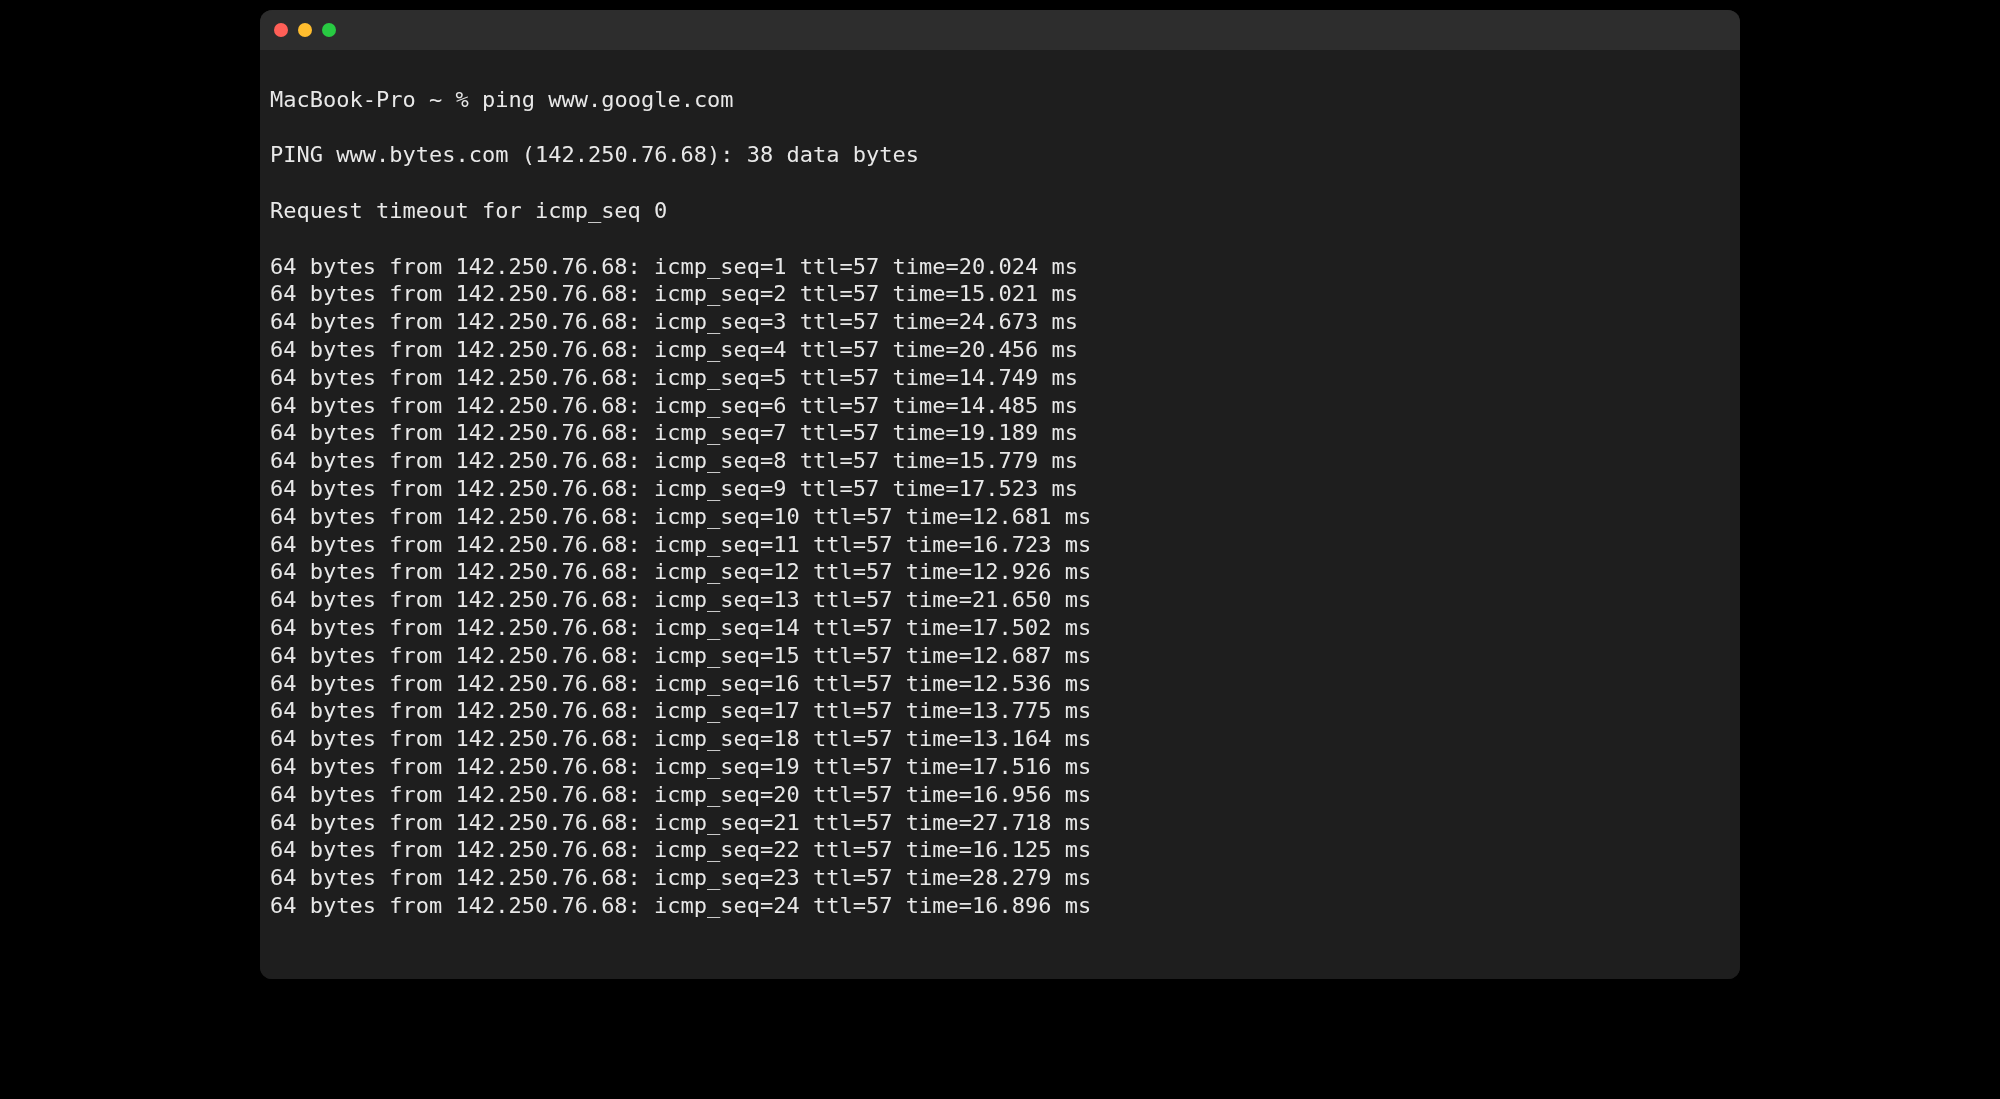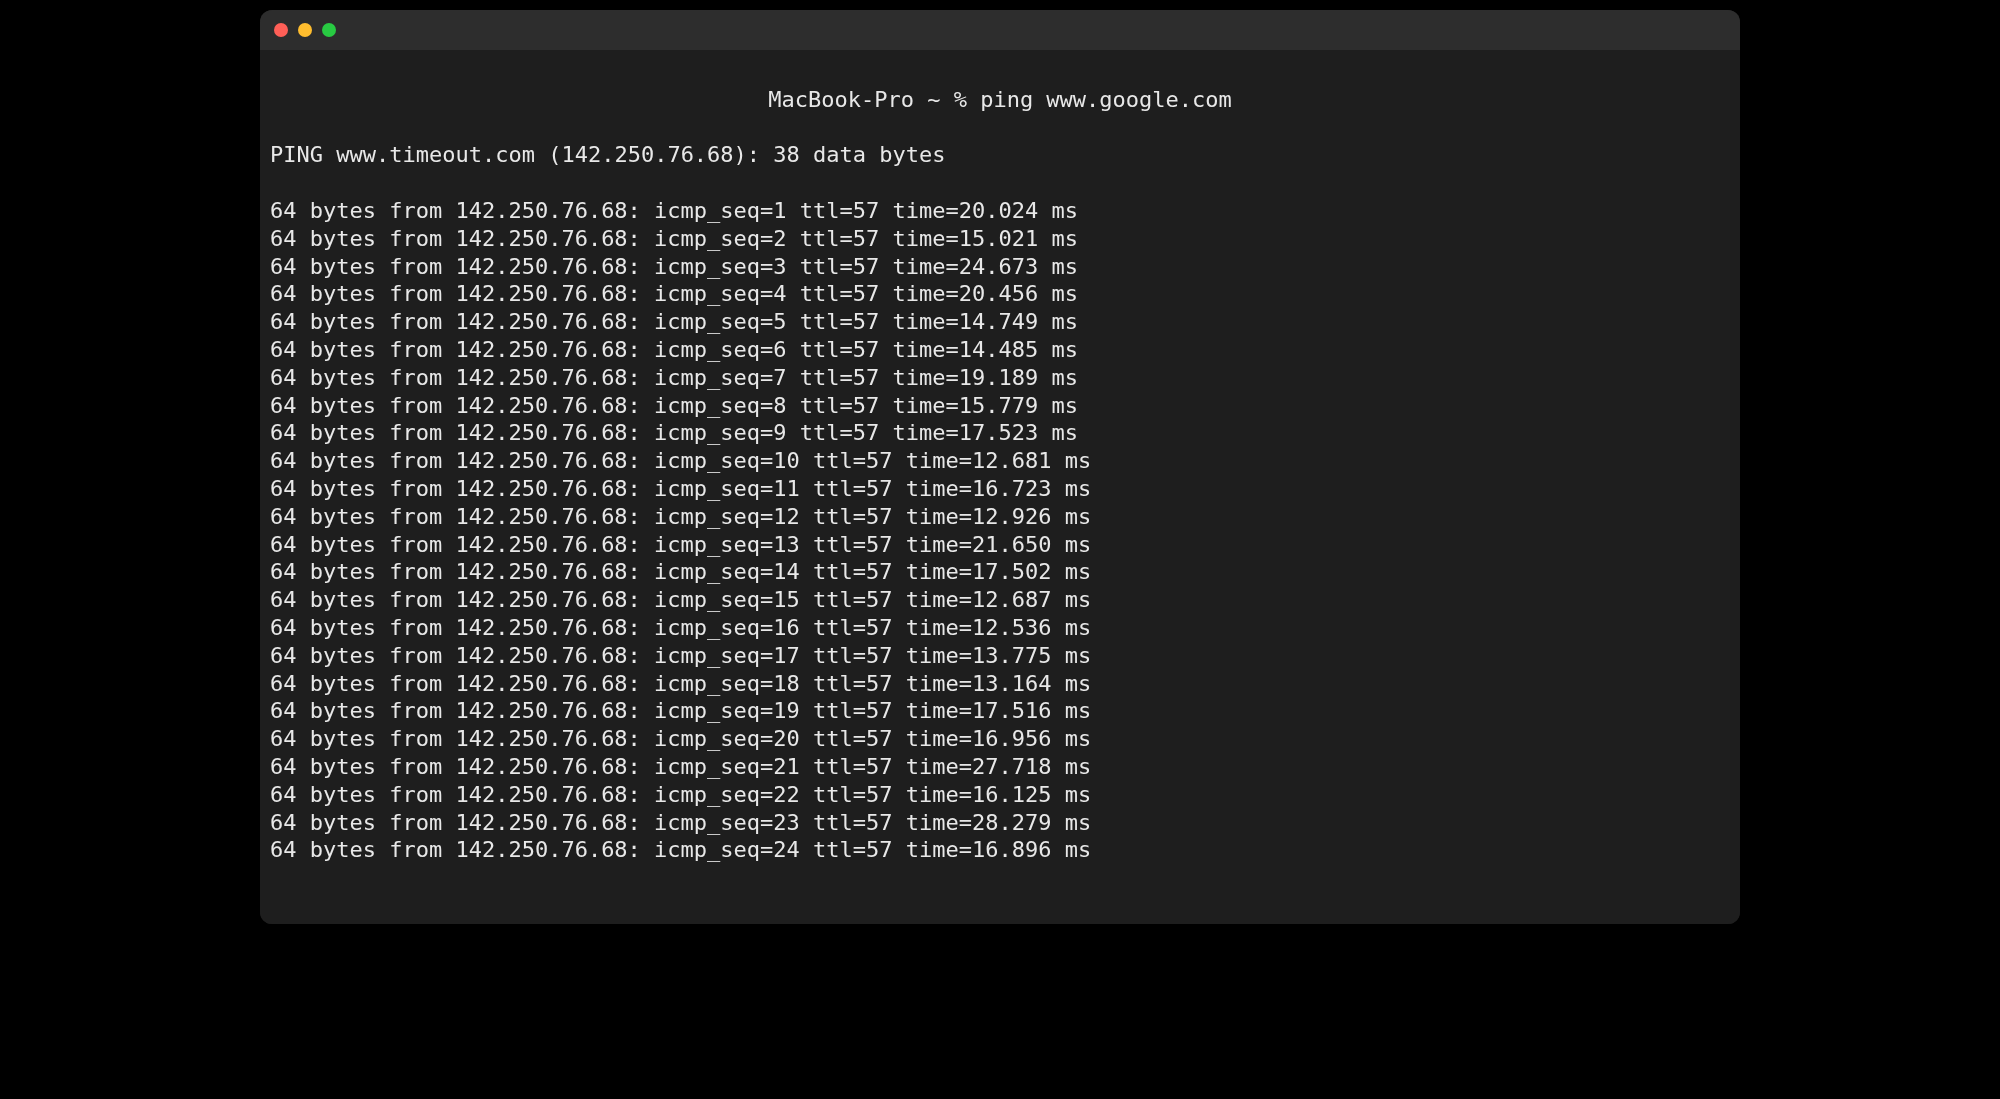--- a/index.html
+++ b/index.html
@@ -42,33 +42,33 @@
       background: #1e1e1e;
       padding: 8px 10px 4px 10px;
       font-family: "SF Mono", "Menlo", "Monaco", "Consolas", monospace;
       font-size: 22px;
       line-height: 27.8px;
       color: #e8e8e8;
       white-space: pre;
       overflow: hidden;
     }
     .prompt-line {
-      text-align: center;
     }
     .output-line {
       display: block;
     }
   </style>
 </head>
 <body>
 
 <div class="terminal-window">
   <div class="titlebar">
     <div class="traffic-light red"></div>
     <div class="traffic-light yellow"></div>
     <div class="traffic-light green"></div>
   </div>
   <div class="terminal-body">
 <div class="prompt-line"><span>MacBook-Pro</span> <span>~</span> <span>%</span> <span>ping www.google.com</span></div>
-<span class="output-line">PING <span>www.timeout.com</span> (<span>142.250.76.68</span>): <span>38</span> data bytes</span>
+<span class="output-line">PING <span>www.bytes.com</span> (<span>142.250.76.68</span>): <span>38</span> data bytes</span>
+<span class="output-line">Request timeout for icmp_seq <span>0</span></span>
 <span class="output-line">64 bytes from 142.250.76.68: icmp_seq=1 ttl=57 time=20.024 ms</span><span class="output-line">64 bytes from 142.250.76.68: icmp_seq=2 ttl=57 time=15.021 ms</span><span class="output-line">64 bytes from 142.250.76.68: icmp_seq=3 ttl=57 time=24.673 ms</span><span class="output-line">64 bytes from 142.250.76.68: icmp_seq=4 ttl=57 time=20.456 ms</span><span class="output-line">64 bytes from 142.250.76.68: icmp_seq=5 ttl=57 time=14.749 ms</span><span class="output-line">64 bytes from 142.250.76.68: icmp_seq=6 ttl=57 time=14.485 ms</span><span class="output-line">64 bytes from 142.250.76.68: icmp_seq=7 ttl=57 time=19.189 ms</span><span class="output-line">64 bytes from 142.250.76.68: icmp_seq=8 ttl=57 time=15.779 ms</span><span class="output-line">64 bytes from 142.250.76.68: icmp_seq=9 ttl=57 time=17.523 ms</span><span class="output-line">64 bytes from 142.250.76.68: icmp_seq=10 ttl=57 time=12.681 ms</span><span class="output-line">64 bytes from 142.250.76.68: icmp_seq=11 ttl=57 time=16.723 ms</span><span class="output-line">64 bytes from 142.250.76.68: icmp_seq=12 ttl=57 time=12.926 ms</span><span class="output-line">64 bytes from 142.250.76.68: icmp_seq=13 ttl=57 time=21.650 ms</span><span class="output-line">64 bytes from 142.250.76.68: icmp_seq=14 ttl=57 time=17.502 ms</span><span class="output-line">64 bytes from 142.250.76.68: icmp_seq=15 ttl=57 time=12.687 ms</span><span class="output-line">64 bytes from 142.250.76.68: icmp_seq=16 ttl=57 time=12.536 ms</span><span class="output-line">64 bytes from 142.250.76.68: icmp_seq=17 ttl=57 time=13.775 ms</span><span class="output-line">64 bytes from 142.250.76.68: icmp_seq=18 ttl=57 time=13.164 ms</span><span class="output-line">64 bytes from 142.250.76.68: icmp_seq=19 ttl=57 time=17.516 ms</span><span class="output-line">64 bytes from 142.250.76.68: icmp_seq=20 ttl=57 time=16.956 ms</span><span class="output-line">64 bytes from 142.250.76.68: icmp_seq=21 ttl=57 time=27.718 ms</span><span class="output-line">64 bytes from 142.250.76.68: icmp_seq=22 ttl=57 time=16.125 ms</span><span class="output-line">64 bytes from 142.250.76.68: icmp_seq=23 ttl=57 time=28.279 ms</span><span class="output-line">64 bytes from 142.250.76.68: icmp_seq=24 ttl=57 time=16.896 ms</span>
   </div>
 </div>
 
 </body></html>

